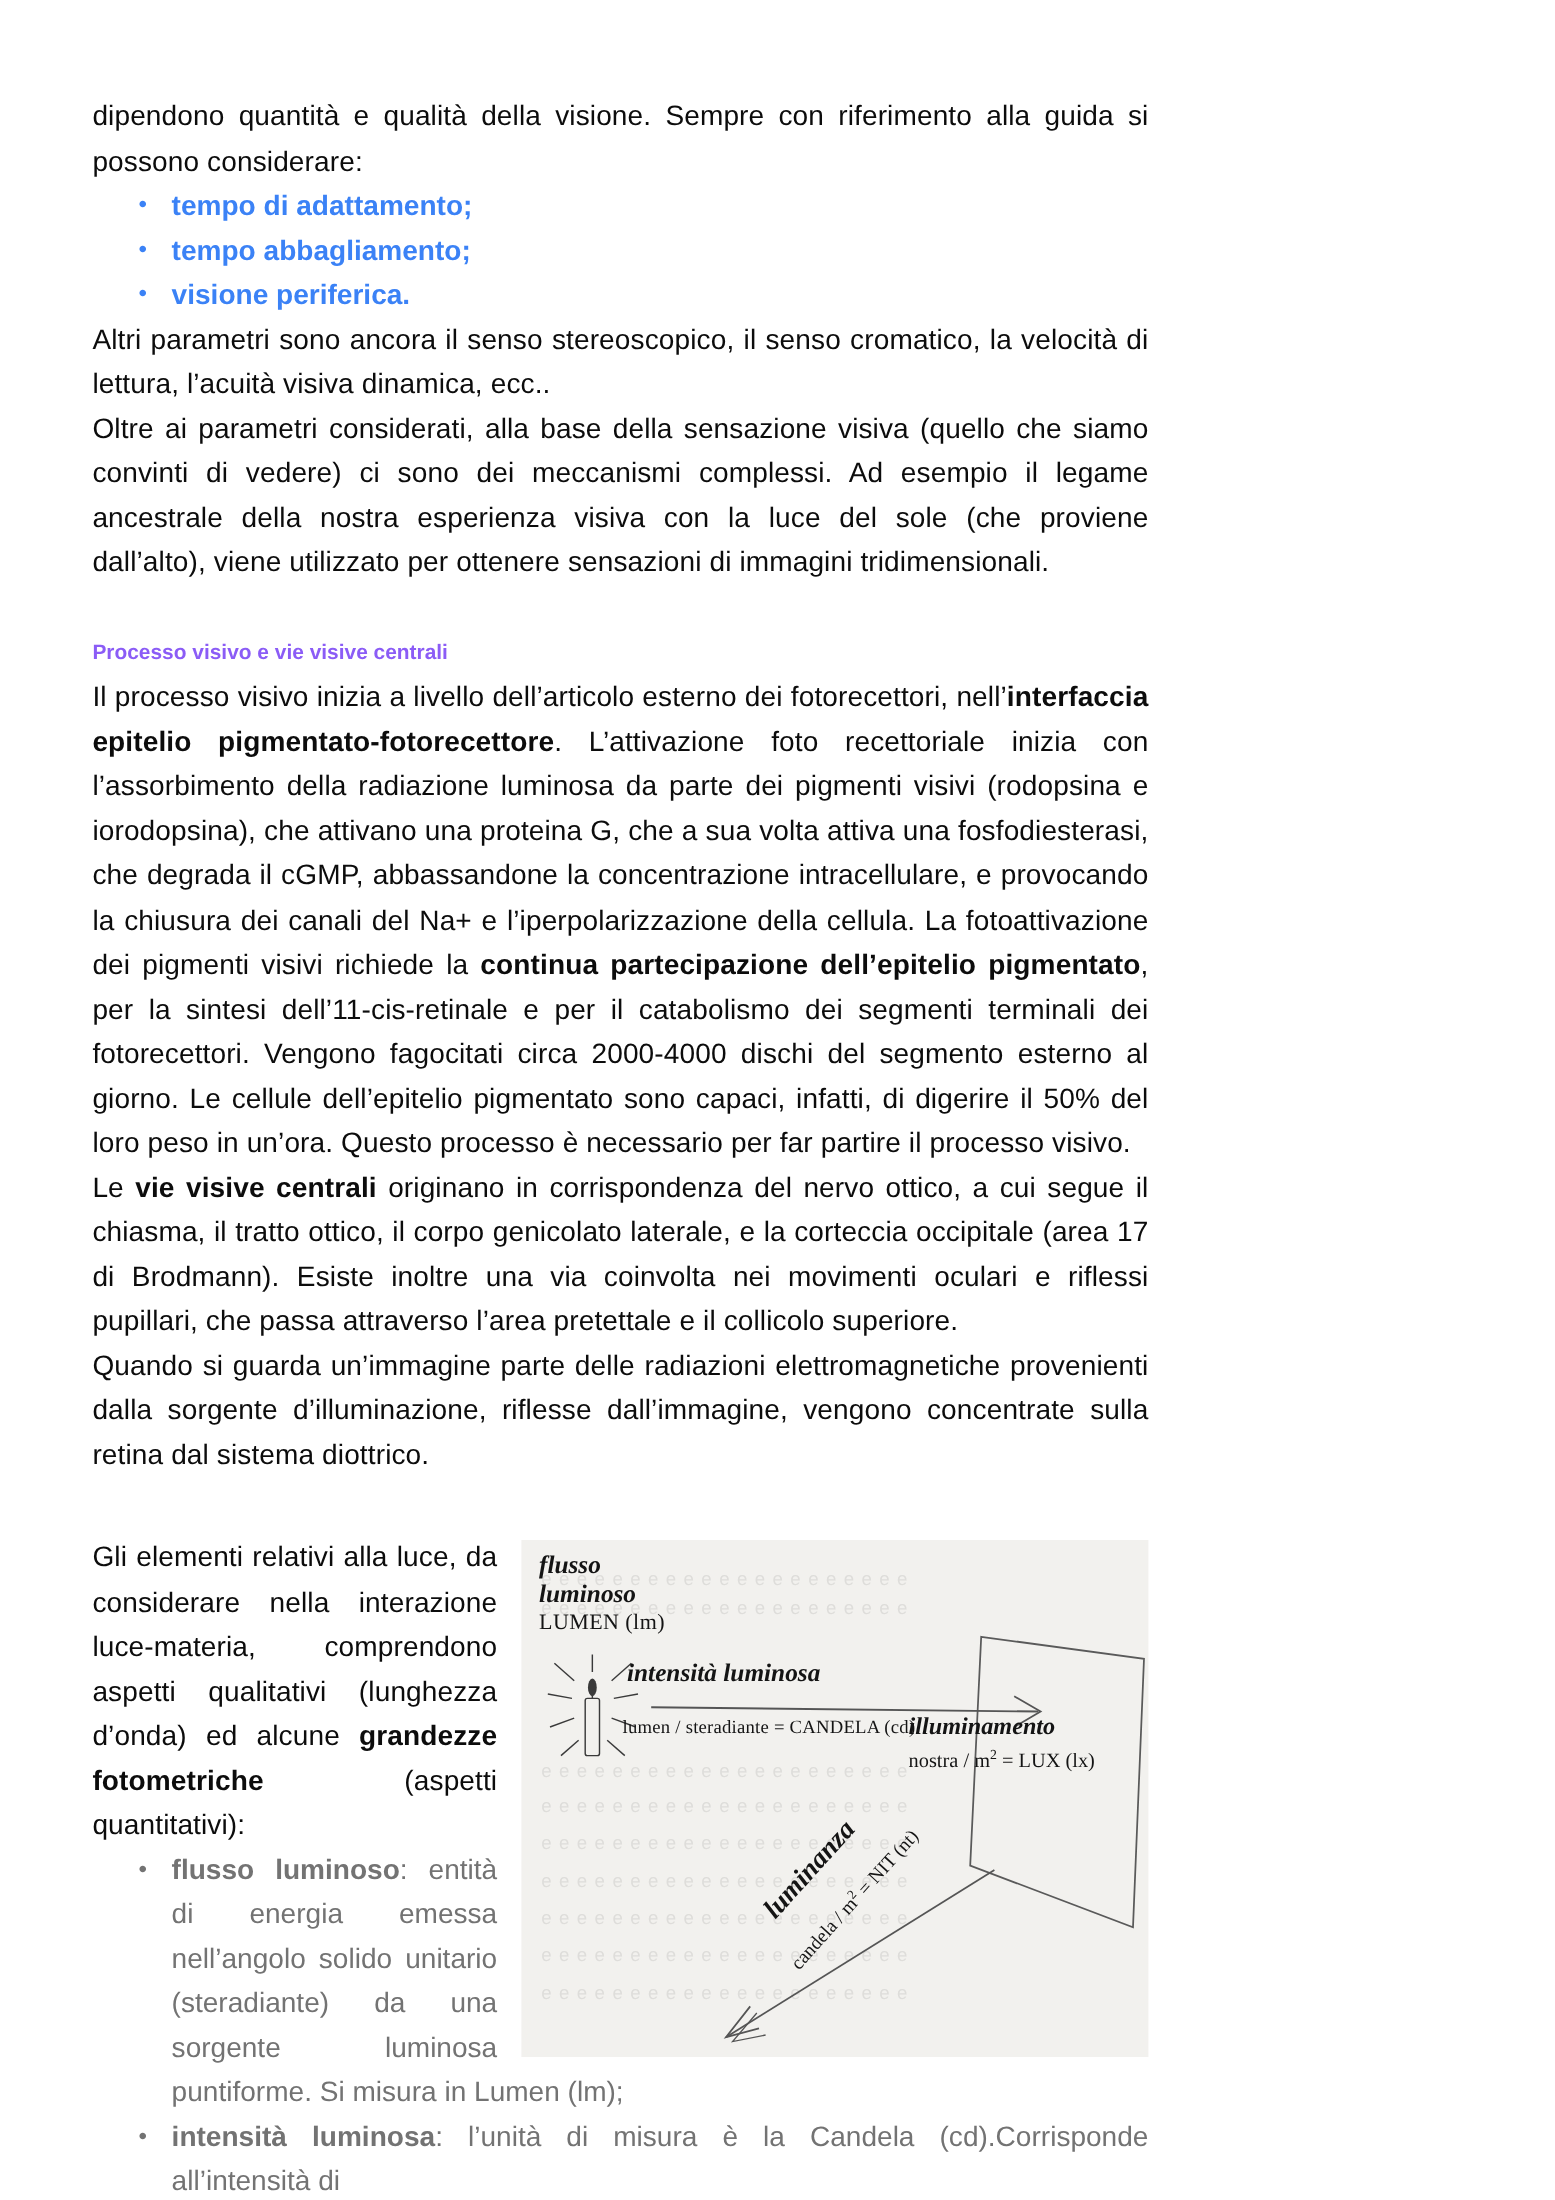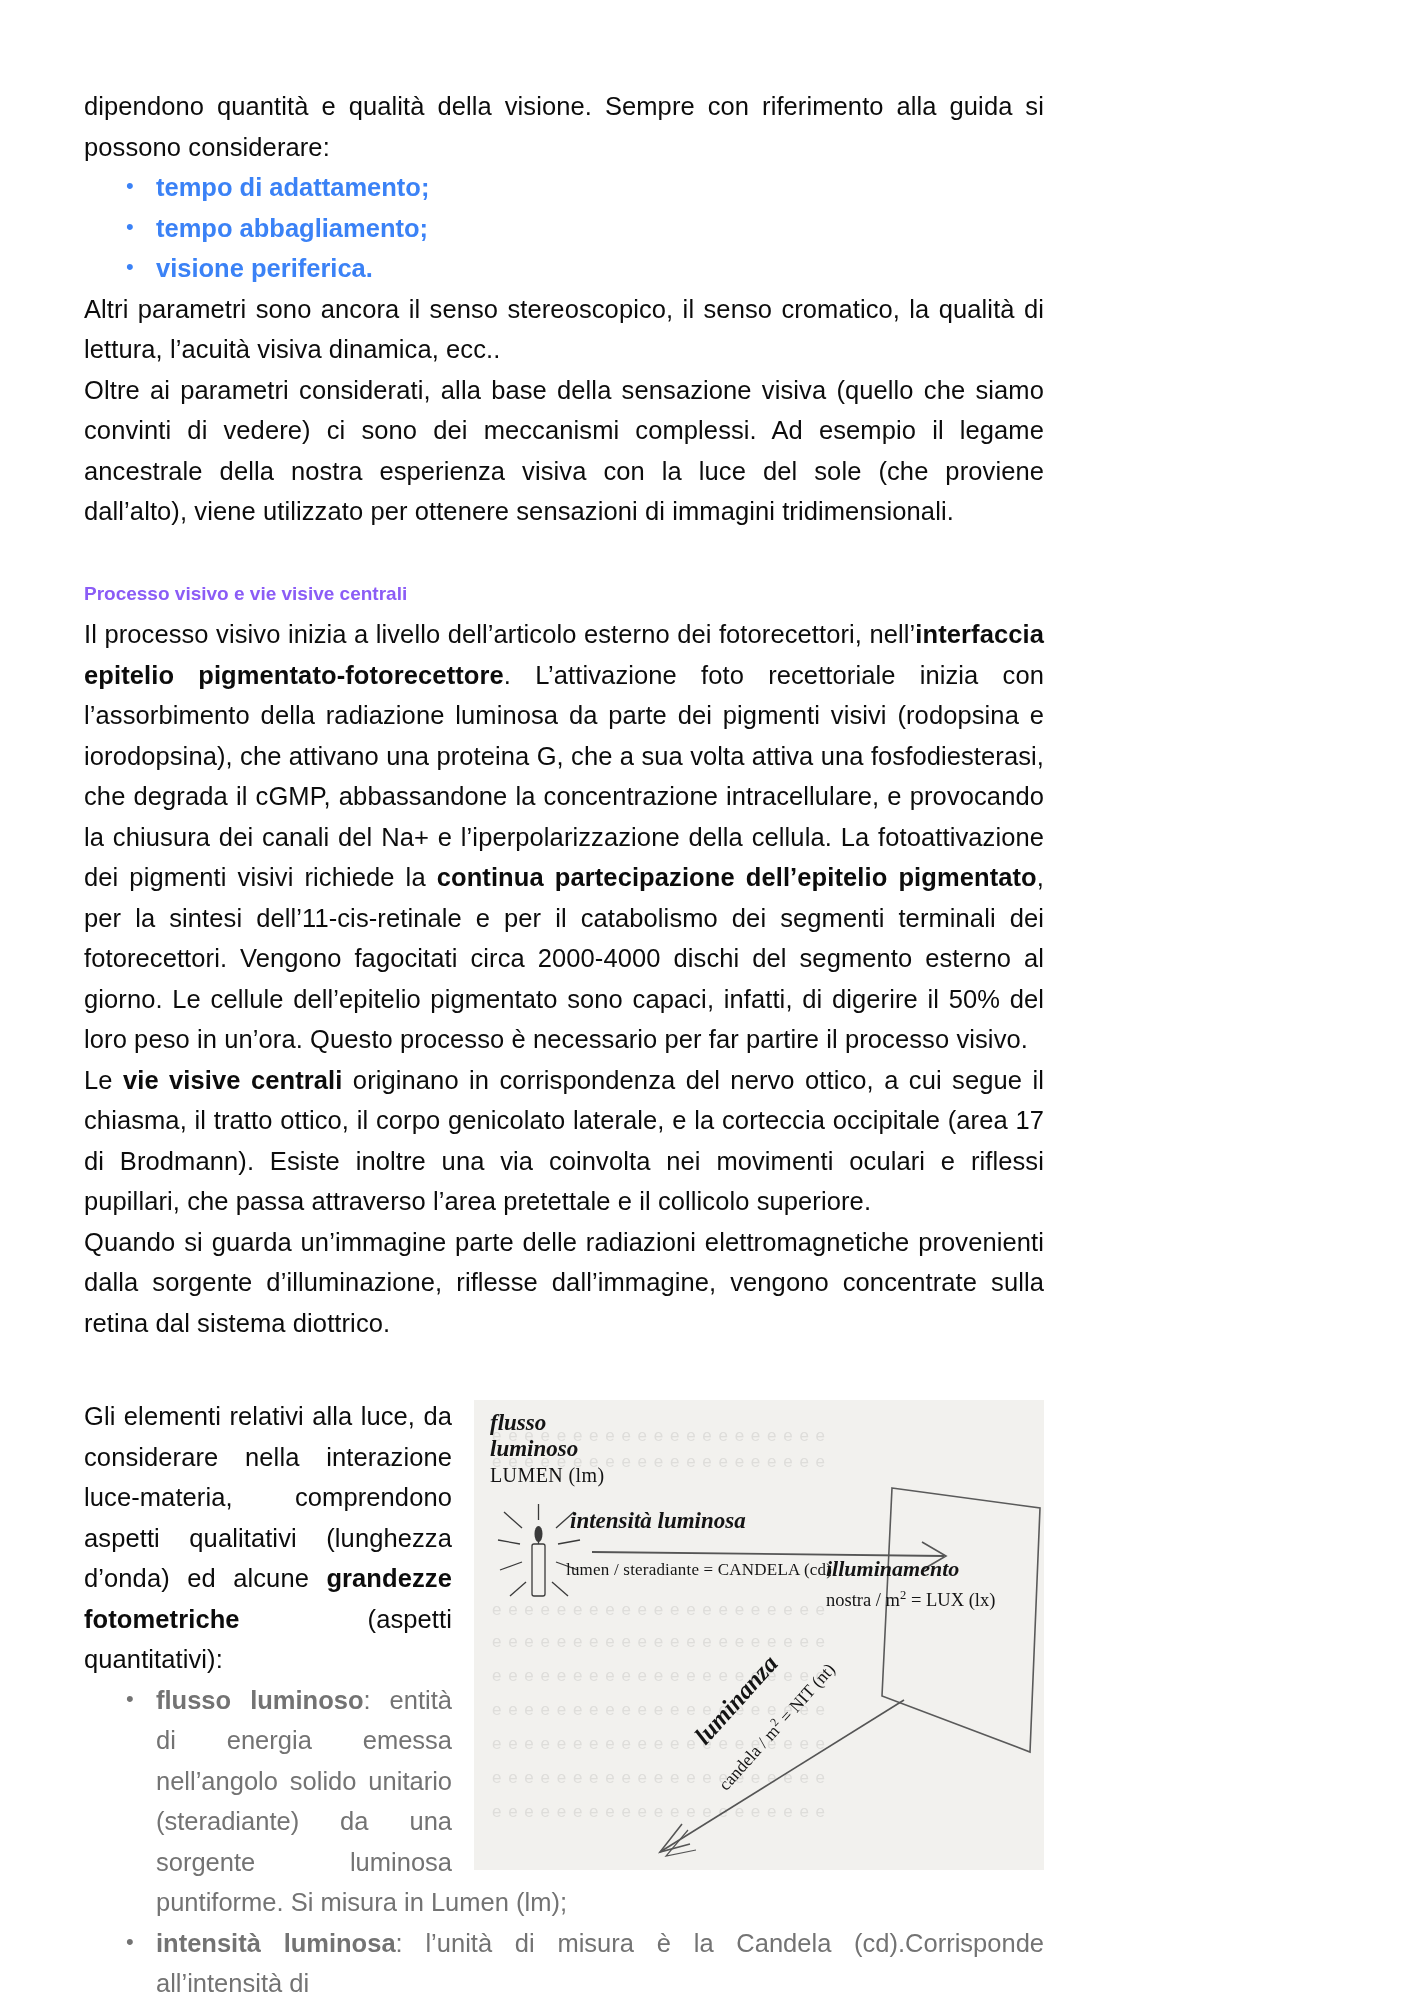--- a/index.html
+++ b/index.html
@@ -209,21 +209,21 @@
   <div class="body-col">
 
     <p class="tx">dipendono quantità e qualità della visione. Sempre con riferimento alla guida si possono considerare:</p>
 
     <ul class="bul">
       <li>tempo di adattamento;</li>
       <li>tempo abbagliamento;</li>
       <li>visione periferica.</li>
     </ul>
 
-    <p class="tx">Altri parametri sono ancora il senso stereoscopico, il senso cromatico, la qualità di lettura, l’acuità visiva dinamica, ecc..</p>
+    <p class="tx">Altri parametri sono ancora il senso stereoscopico, il senso cromatico, la velocità di lettura, l’acuità visiva dinamica, ecc..</p>
 
     <p class="tx">Oltre ai parametri considerati, alla base della sensazione visiva (quello che siamo convinti di vedere) ci sono dei meccanismi complessi. Ad esempio il legame ancestrale della nostra esperienza visiva con la luce del sole (che proviene dall’alto), viene utilizzato per ottenere sensazioni di immagini tridimensionali.</p>
 
     <div class="spacer-lg"></div>
 
     <h3 class="heading">Processo visivo e vie visive centrali</h3>
 
     <p class="tx"><span>Il processo visivo inizia a livello dell’articolo esterno dei fotorecettori, nell’</span><span class="b">interfaccia epitelio pigmentato-fotorecettore</span><span>. L’attivazione foto recettoriale inizia con l’assorbimento della radiazione luminosa da parte dei pigmenti visivi (rodopsina e iorodopsina), che attivano una proteina G, che a sua volta attiva una fosfodiesterasi, che degrada il cGMP, abbassandone la concentrazione intracellulare, e provocando la chiusura dei canali del Na+ e l’iperpolarizzazione della cellula. La fotoattivazione dei pigmenti visivi richiede la </span><span class="b">continua partecipazione dell’epitelio pigmentato</span><span>, per la sintesi dell’11-cis-retinale e per il catabolismo dei segmenti terminali dei fotorecettori. Vengono fagocitati circa 2000-4000 dischi del segmento esterno al giorno. Le cellule dell’epitelio pigmentato sono capaci, infatti, di digerire il 50% del loro peso in un’ora. Questo processo è necessario per far partire il processo visivo.</span></p>
 
     <p class="tx"><span>Le </span><span class="b">vie visive centrali</span><span> originano in corrispondenza del nervo ottico, a cui segue il chiasma, il tratto ottico, il corpo genicolato laterale, e la corteccia occipitale (area 17 di Brodmann). Esiste inoltre una via coinvolta nei movimenti oculari e riflessi pupillari, che passa attraverso l’area pretettale e il collicolo superiore.</span></p>

